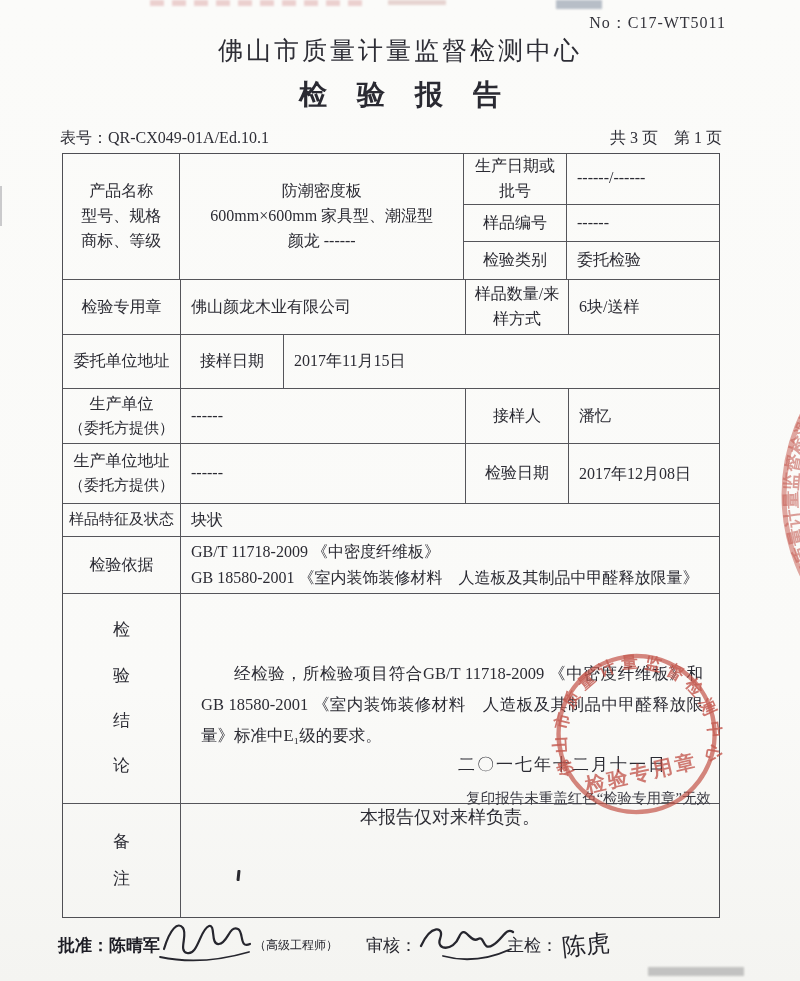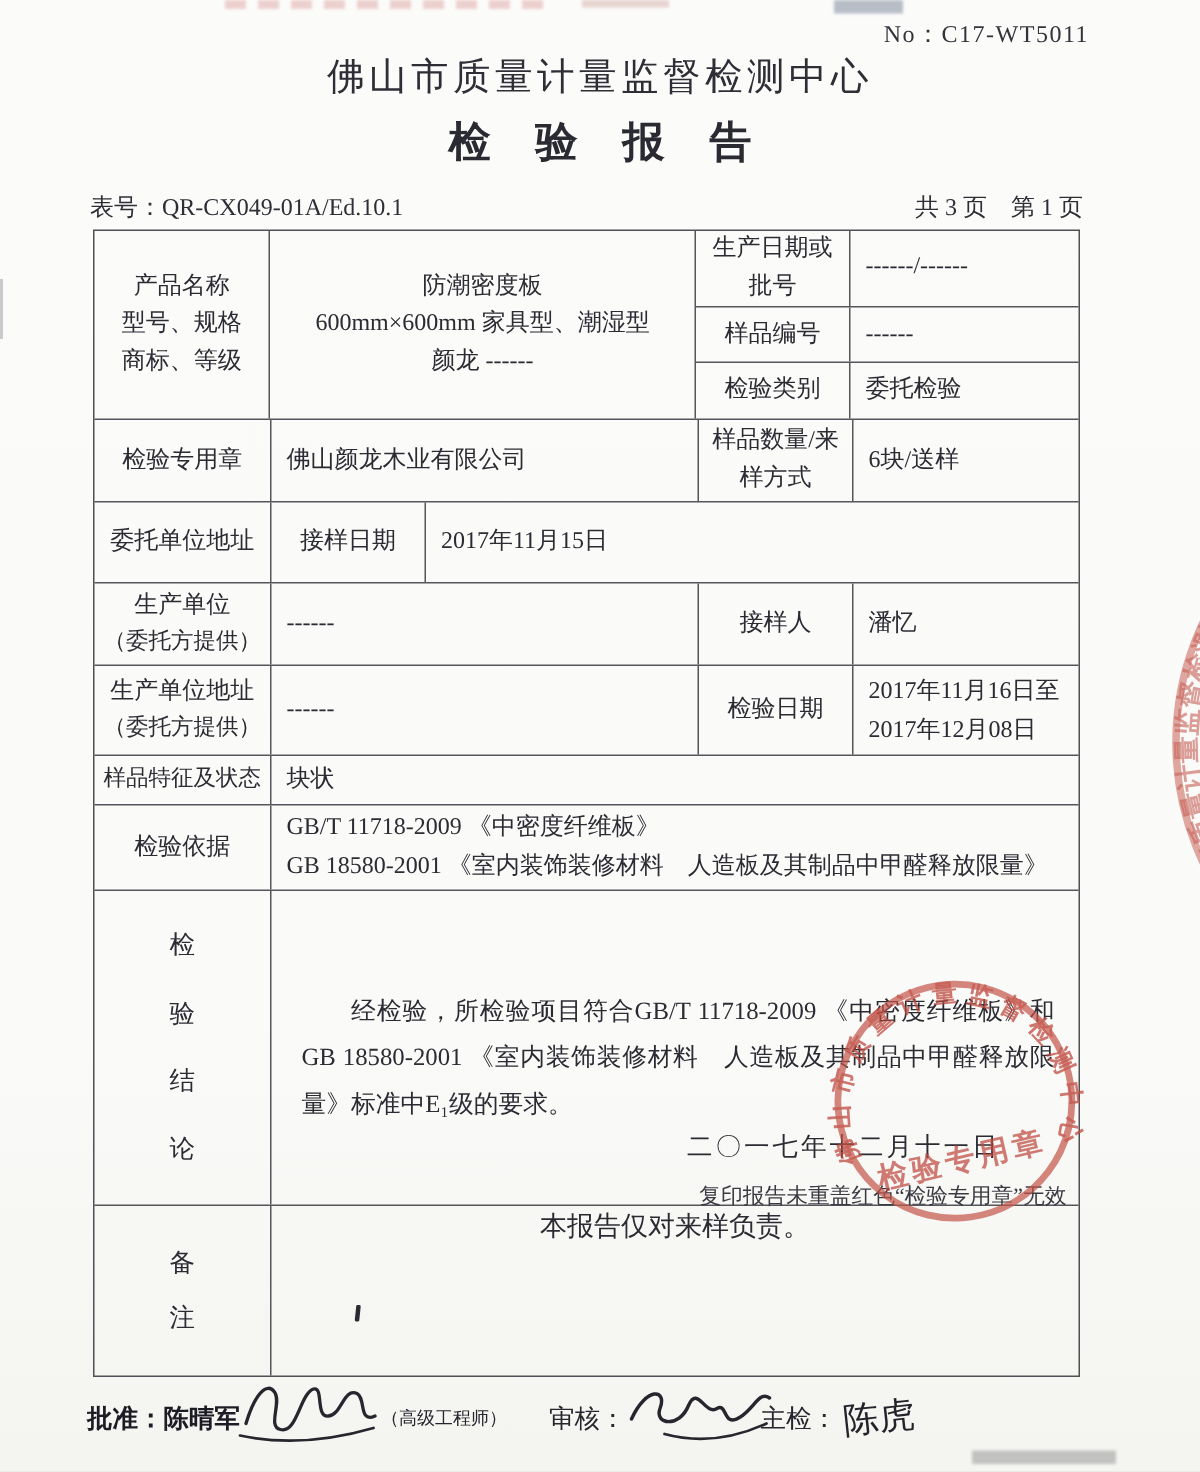--- a/index.html
+++ b/index.html
@@ -123,21 +123,20 @@
     </div>
 
     <div class="row" style="height:60px;">
       <div class="cell lbl c1">
         <span>生产单位地址</span>
         <span style="font-size:15px;">（委托方提供）</span>
       </div>
       <div class="cell val c2">------</div>
       <div class="cell lbl c3">检验日期</div>
       <div class="cell val c4 last" style="line-height:1.6;">
-        <span>2017年11月16日至</span>
         <span>2017年12月08日</span>
       </div>
     </div>
 
     <div class="row" style="height:33px;">
       <div class="cell lbl c1" style="font-size:15px;">样品特征及状态</div>
       <div class="cell val last" style="flex:1;">块状</div>
     </div>
 
     <div class="row" style="height:57px;">

